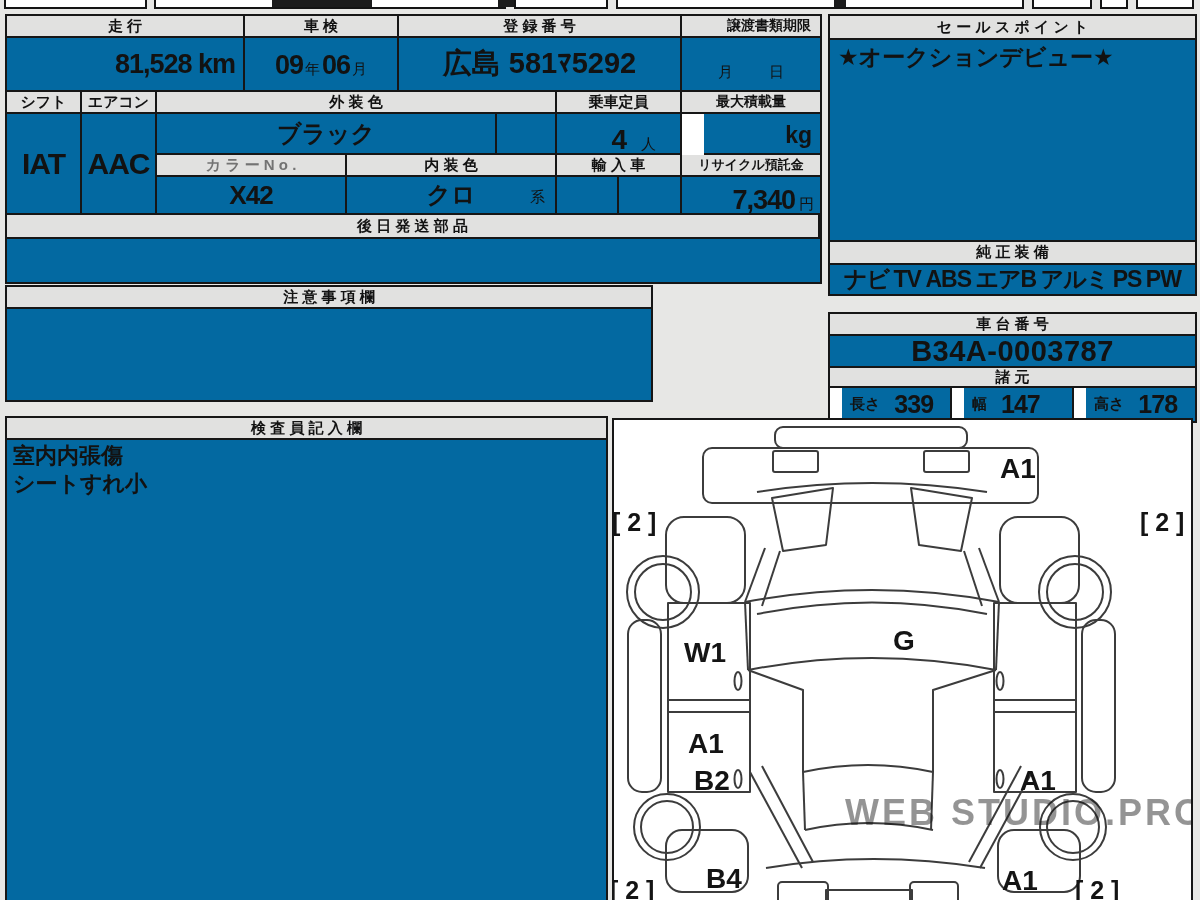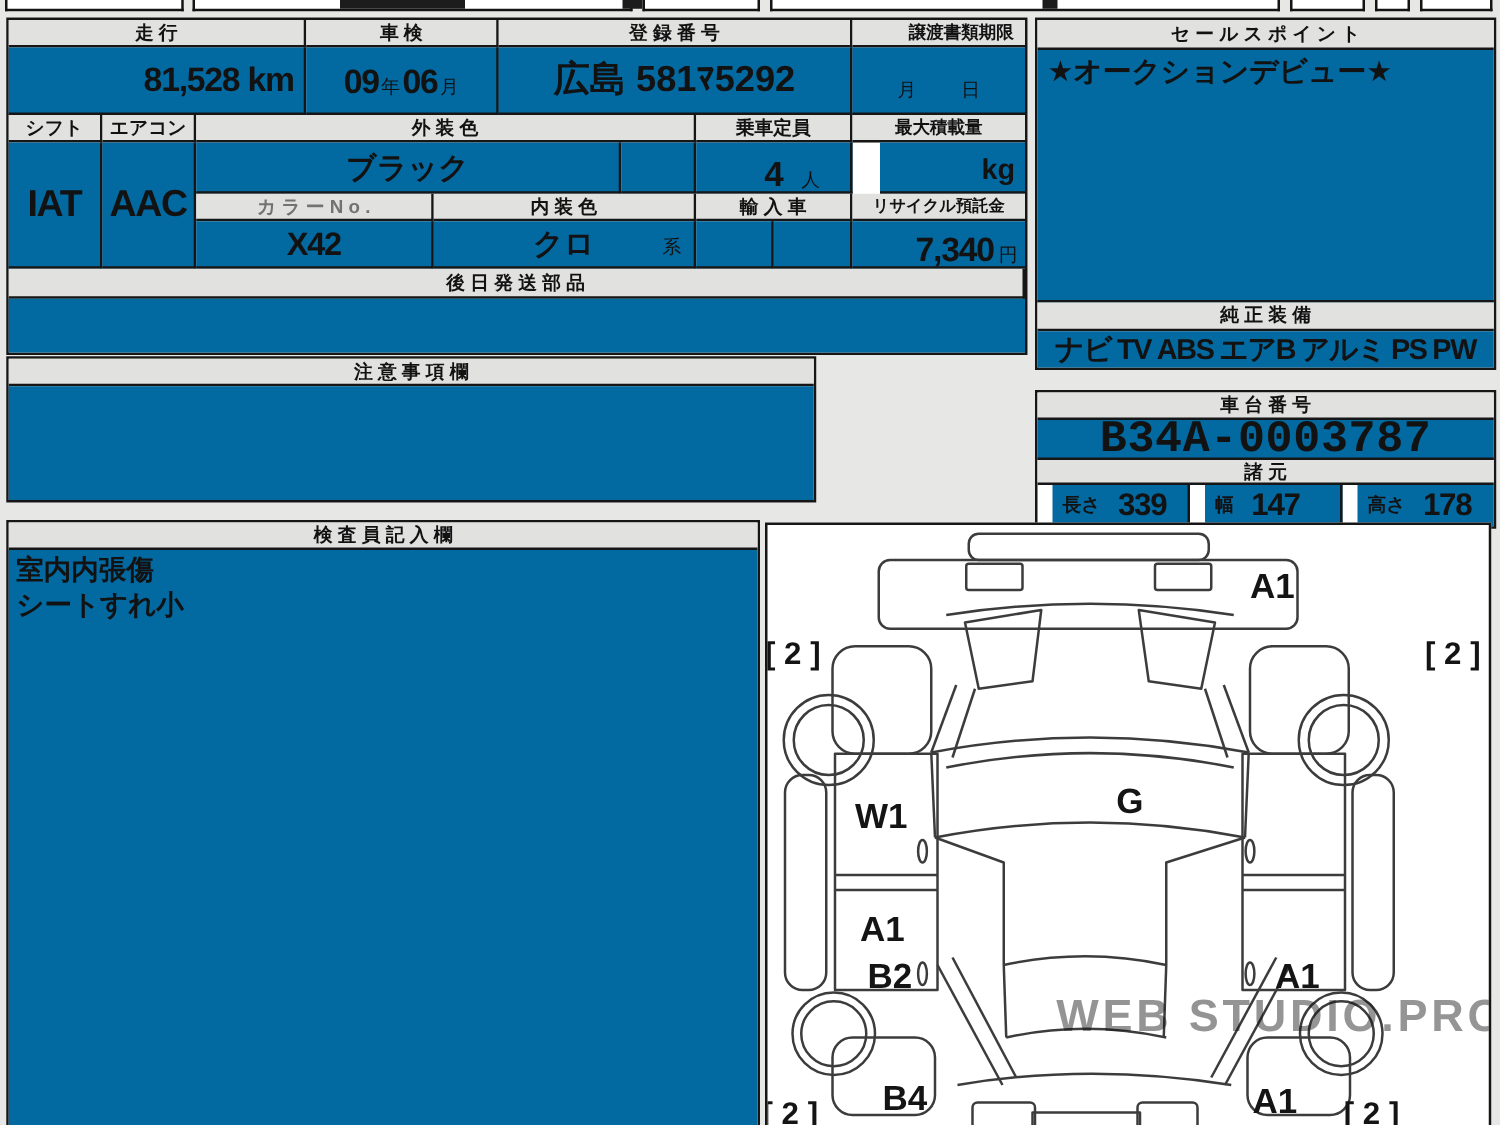--- a/index.html
+++ b/index.html
@@ -142,21 +142,21 @@
   </div>
 </div>
 
 <div id="notes-panel" class="abs blk grid">
   <div class="cell hd nbr">注 意 事 項 欄</div>
   <div class="cell nbr nbb"></div>
 </div>
 
 <div id="chassis-panel" class="abs blk grid">
   <div class="cell hd nbr" style="grid-column:1/span 3;">車 台 番 号</div>
-  <div class="cell nbr" style="grid-column:1/span 3;display:flex;align-items:center;justify-content:center;font-weight:bold;font-size:36px;letter-spacing:0.5px;font-family:Liberation Mono, monospace;">B34A-0003787</div>
+  <div class="cell nbr" style="grid-column:1/span 3;display:flex;align-items:center;justify-content:center;font-weight:bold;font-size:29px;letter-spacing:0.5px;">B34A-0003787</div>
   <div class="cell hd nbr" style="grid-column:1/span 3;">諸 元</div>
   <div class="cell nbb spec-cell" style="grid-column:1;">
     <span class="lbl">長さ</span>
     <span class="num">339</span>
   </div>
   <div class="cell nbb spec-cell" style="grid-column:2;">
     <span class="lbl">幅</span>
     <span class="num">147</span>
   </div>
   <div class="cell nbr nbb spec-cell" style="grid-column:3;">

